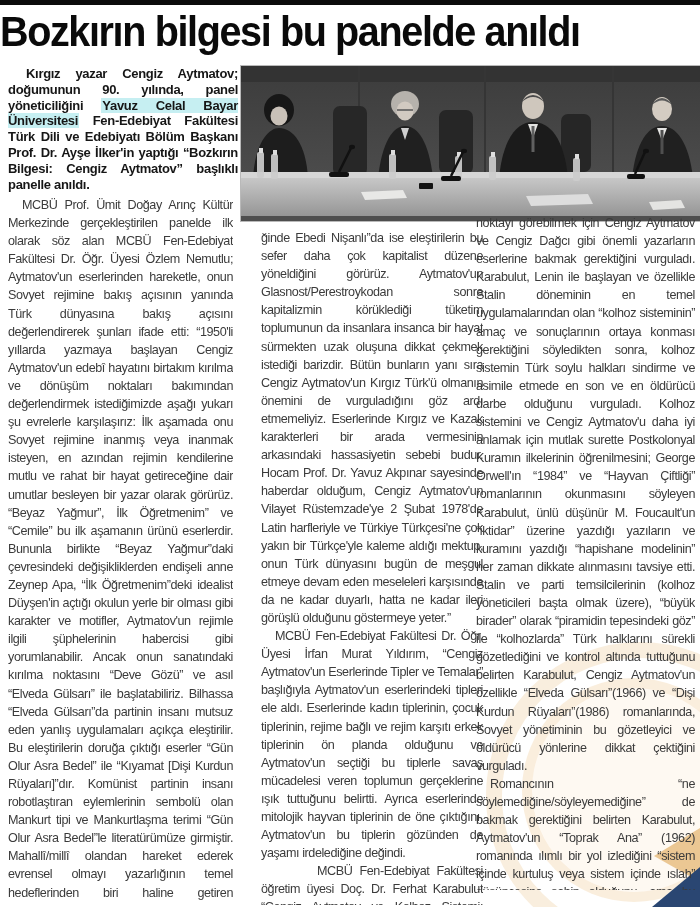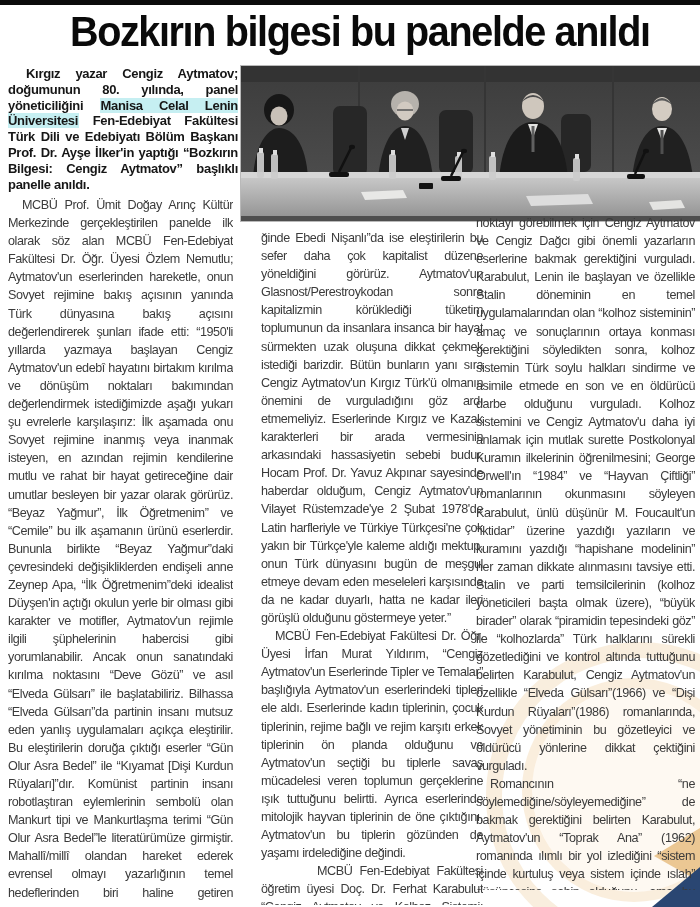--- a/index.html
+++ b/index.html
@@ -14,21 +14,21 @@
     background:#ffffff; overflow:hidden;
   }
   .top-rule {
     position:absolute; left:0; top:0; width:700px; height:5px;
     background:#0b0b0b;
   }
   .headline {
     position:absolute; left:0; top:3px; width:700px; height:56px;
     margin:0; white-space:nowrap; overflow:visible;
     font-weight:bold; font-size:43px; letter-spacing:-1.5px;
-    color:#0a0a0a; line-height:56px;text-align:right;
+    color:#0a0a0a; line-height:56px;
   }
   .headline .hl-inner {
     display:inline-block; transform:scaleX(0.92); transform-origin:left center;
   }
   .lede {
     position:absolute; left:8px; top:66px; width:230px;
     font-weight:bold; font-size:13px; line-height:15.8px;
     letter-spacing:-0.3px; color:#161616; text-align:justify;
     text-indent:18px;
   }
@@ -74,21 +74,21 @@
 </style>
 </head>
 <body>
 
 <div class="page">
 
   <div class="top-rule"></div>
 
   <h1 class="headline"><span class="hl-inner">Bozkırın bilgesi bu panelde anıldı</span></h1>
 
-  <div class="lede"><span>Kırgız yazar Cengiz Aytmatov; doğumunun 80. yılında, panel yöneticiliğini </span><span class="hl">Manisa Celal Lenin Üniversitesi</span><span> Fen-Edebiyat Fakültesi Türk Dili ve Edebiyatı Bölüm Başkanı Prof. Dr. Ayşe İlker'in yaptığı “Bozkırın Bilgesi: Cengiz Aytmatov” başlıklı panelle anıldı.</span></div>
+  <div class="lede"><span>Kırgız yazar Cengiz Aytmatov; doğumunun 90. yılında, panel yöneticiliğini </span><span class="hl">Yavuz Celal Bayar Üniversitesi</span><span> Fen-Edebiyat Fakültesi Türk Dili ve Edebiyatı Bölüm Başkanı Prof. Dr. Ayşe İlker'in yaptığı “Bozkırın Bilgesi: Cengiz Aytmatov” başlıklı panelle anıldı.</span></div>
 
   <div class="photo">
     <svg width="459" height="155" viewBox="0 0 459 155">
       <defs>
         <linearGradient id="wall" x1="0" y1="0" x2="0" y2="1">
           <stop offset="0" stop-color="#3c3c3c"></stop>
           <stop offset="1" stop-color="#525252"></stop>
         </linearGradient>
         <linearGradient id="tableface" x1="0" y1="0" x2="0" y2="1">
           <stop offset="0" stop-color="#c7c7c7"></stop>

